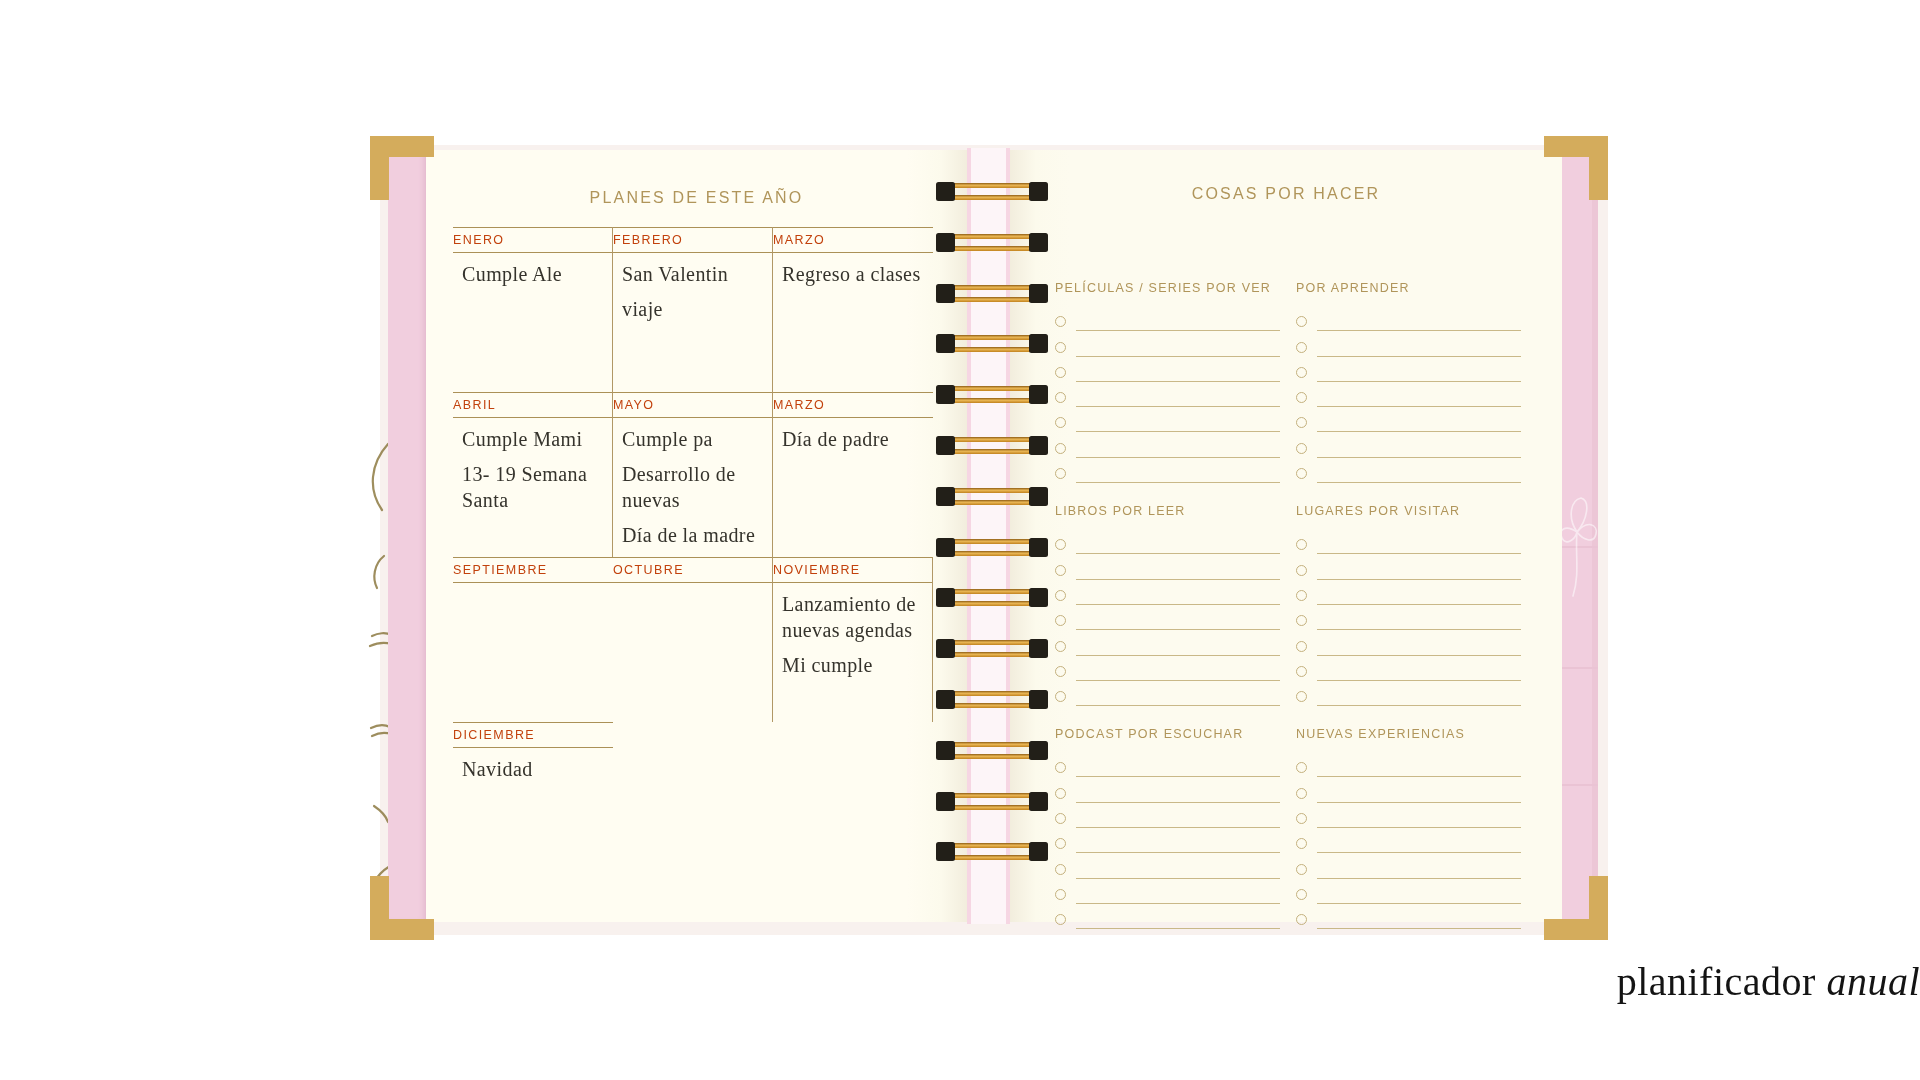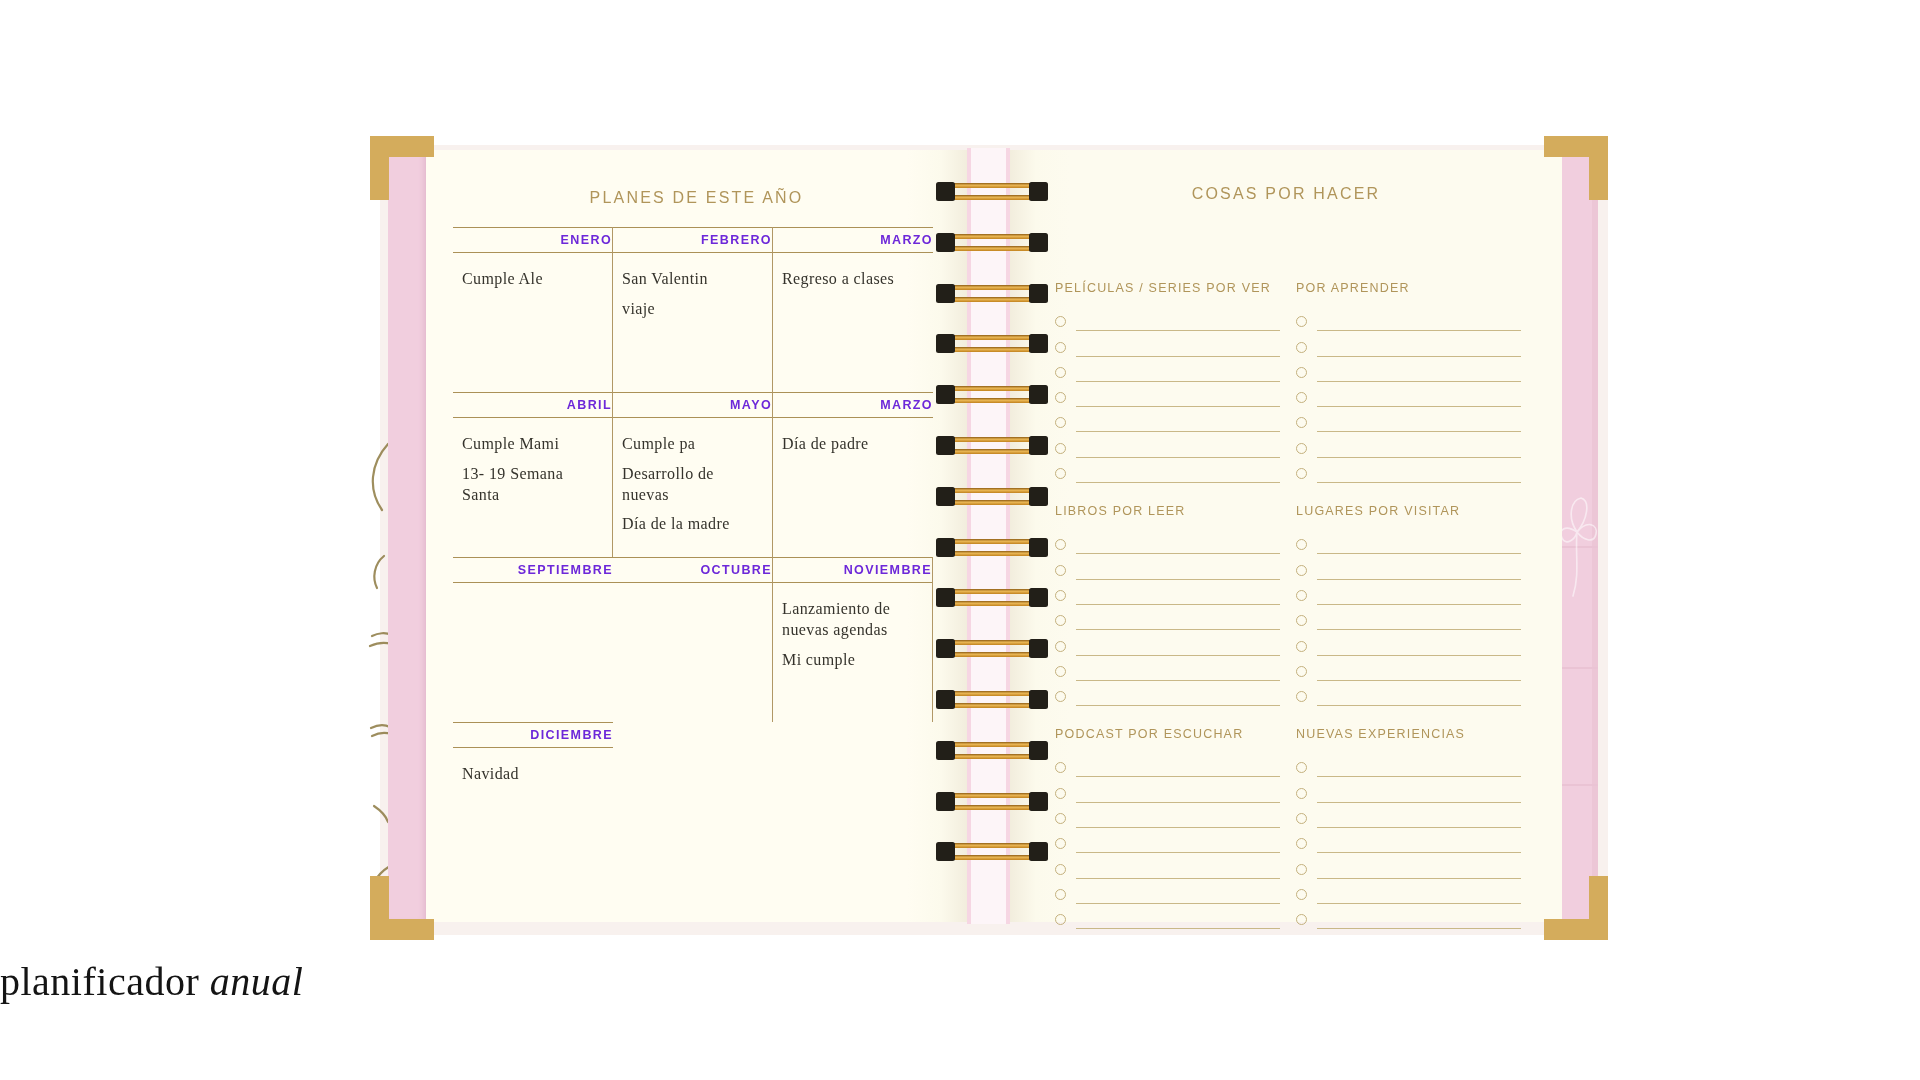--- a/index.html
+++ b/index.html
@@ -41,39 +41,39 @@
   
   .page-title{position:absolute;text-align:center;color:#b0955a;font-size:16px;
               letter-spacing:2.2px;font-weight:400;}
   #leftTitle{left:426px;width:541px;top:189px;}
   #rightTitle{left:1010px;width:552px;top:185px;}
 
   #monthGrid{position:absolute;left:453px;top:227px;width:480px;
              display:grid;grid-template-columns:1fr 1fr 1fr;grid-auto-rows:165px;}
   .mcell{box-sizing:border-box;}
   .mcell.sep{border-right:1.3px solid #b19866;}
-  .mheader{height:24px;line-height:24px;text-align:right;color:#6d28d9;font-size:12.5px;
-           letter-spacing:1.4px;border-top:1.3px solid #ab9157;border-bottom:1.3px solid #ab9157;font-weight:bold;}
+  .mheader{height:24px;line-height:24px;text-align:left;color:#c2410c;font-size:12.5px;
+           letter-spacing:1.4px;border-top:1.3px solid #ab9157;border-bottom:1.3px solid #ab9157;}
   .mbody{padding:8px 9px 0 9px;}
-  .mbody p{margin:8px 0 9px 0;font-family:cursive;font-size:16px;line-height:1.3;
+  .mbody p{margin:0 0 9px 0;font-family:cursive;font-size:20px;line-height:1.3;
            color:#35332c;letter-spacing:.4px;}
 
   
   #todoGrid{position:absolute;left:1055px;top:233px;width:468px;
             display:grid;grid-template-columns:1fr 1fr;column-gap:14px;row-gap:20px;margin-top:48px;}
   .sheader{color:#b0955a;font-size:12.5px;letter-spacing:1.2px;margin-bottom:12px;}
   .titem{position:relative;height:25.3px;}
   .tcircle{position:absolute;left:0;bottom:5px;width:11px;height:11px;border-radius:50%;
            border:1.3px solid #c4b17e;box-sizing:border-box;}
   .tline{position:absolute;left:21px;right:2px;bottom:1px;border-bottom:1.2px solid #c9b888;}
 
   
   .doodle{position:absolute;}
   
-  .caption{position:absolute;left:0;top:958px;width:1920px;text-align:left;
+  .caption{position:absolute;left:0;top:958px;width:1920px;text-align:right;
            font-family:"Liberation Serif",serif;font-size:40px;color:#141414;letter-spacing:.5px;}
   .caption .it{font-style:italic;}
 </style>
 </head>
 <body>
 
 <div id="stage">
 
   <div class="backing"></div>
 

